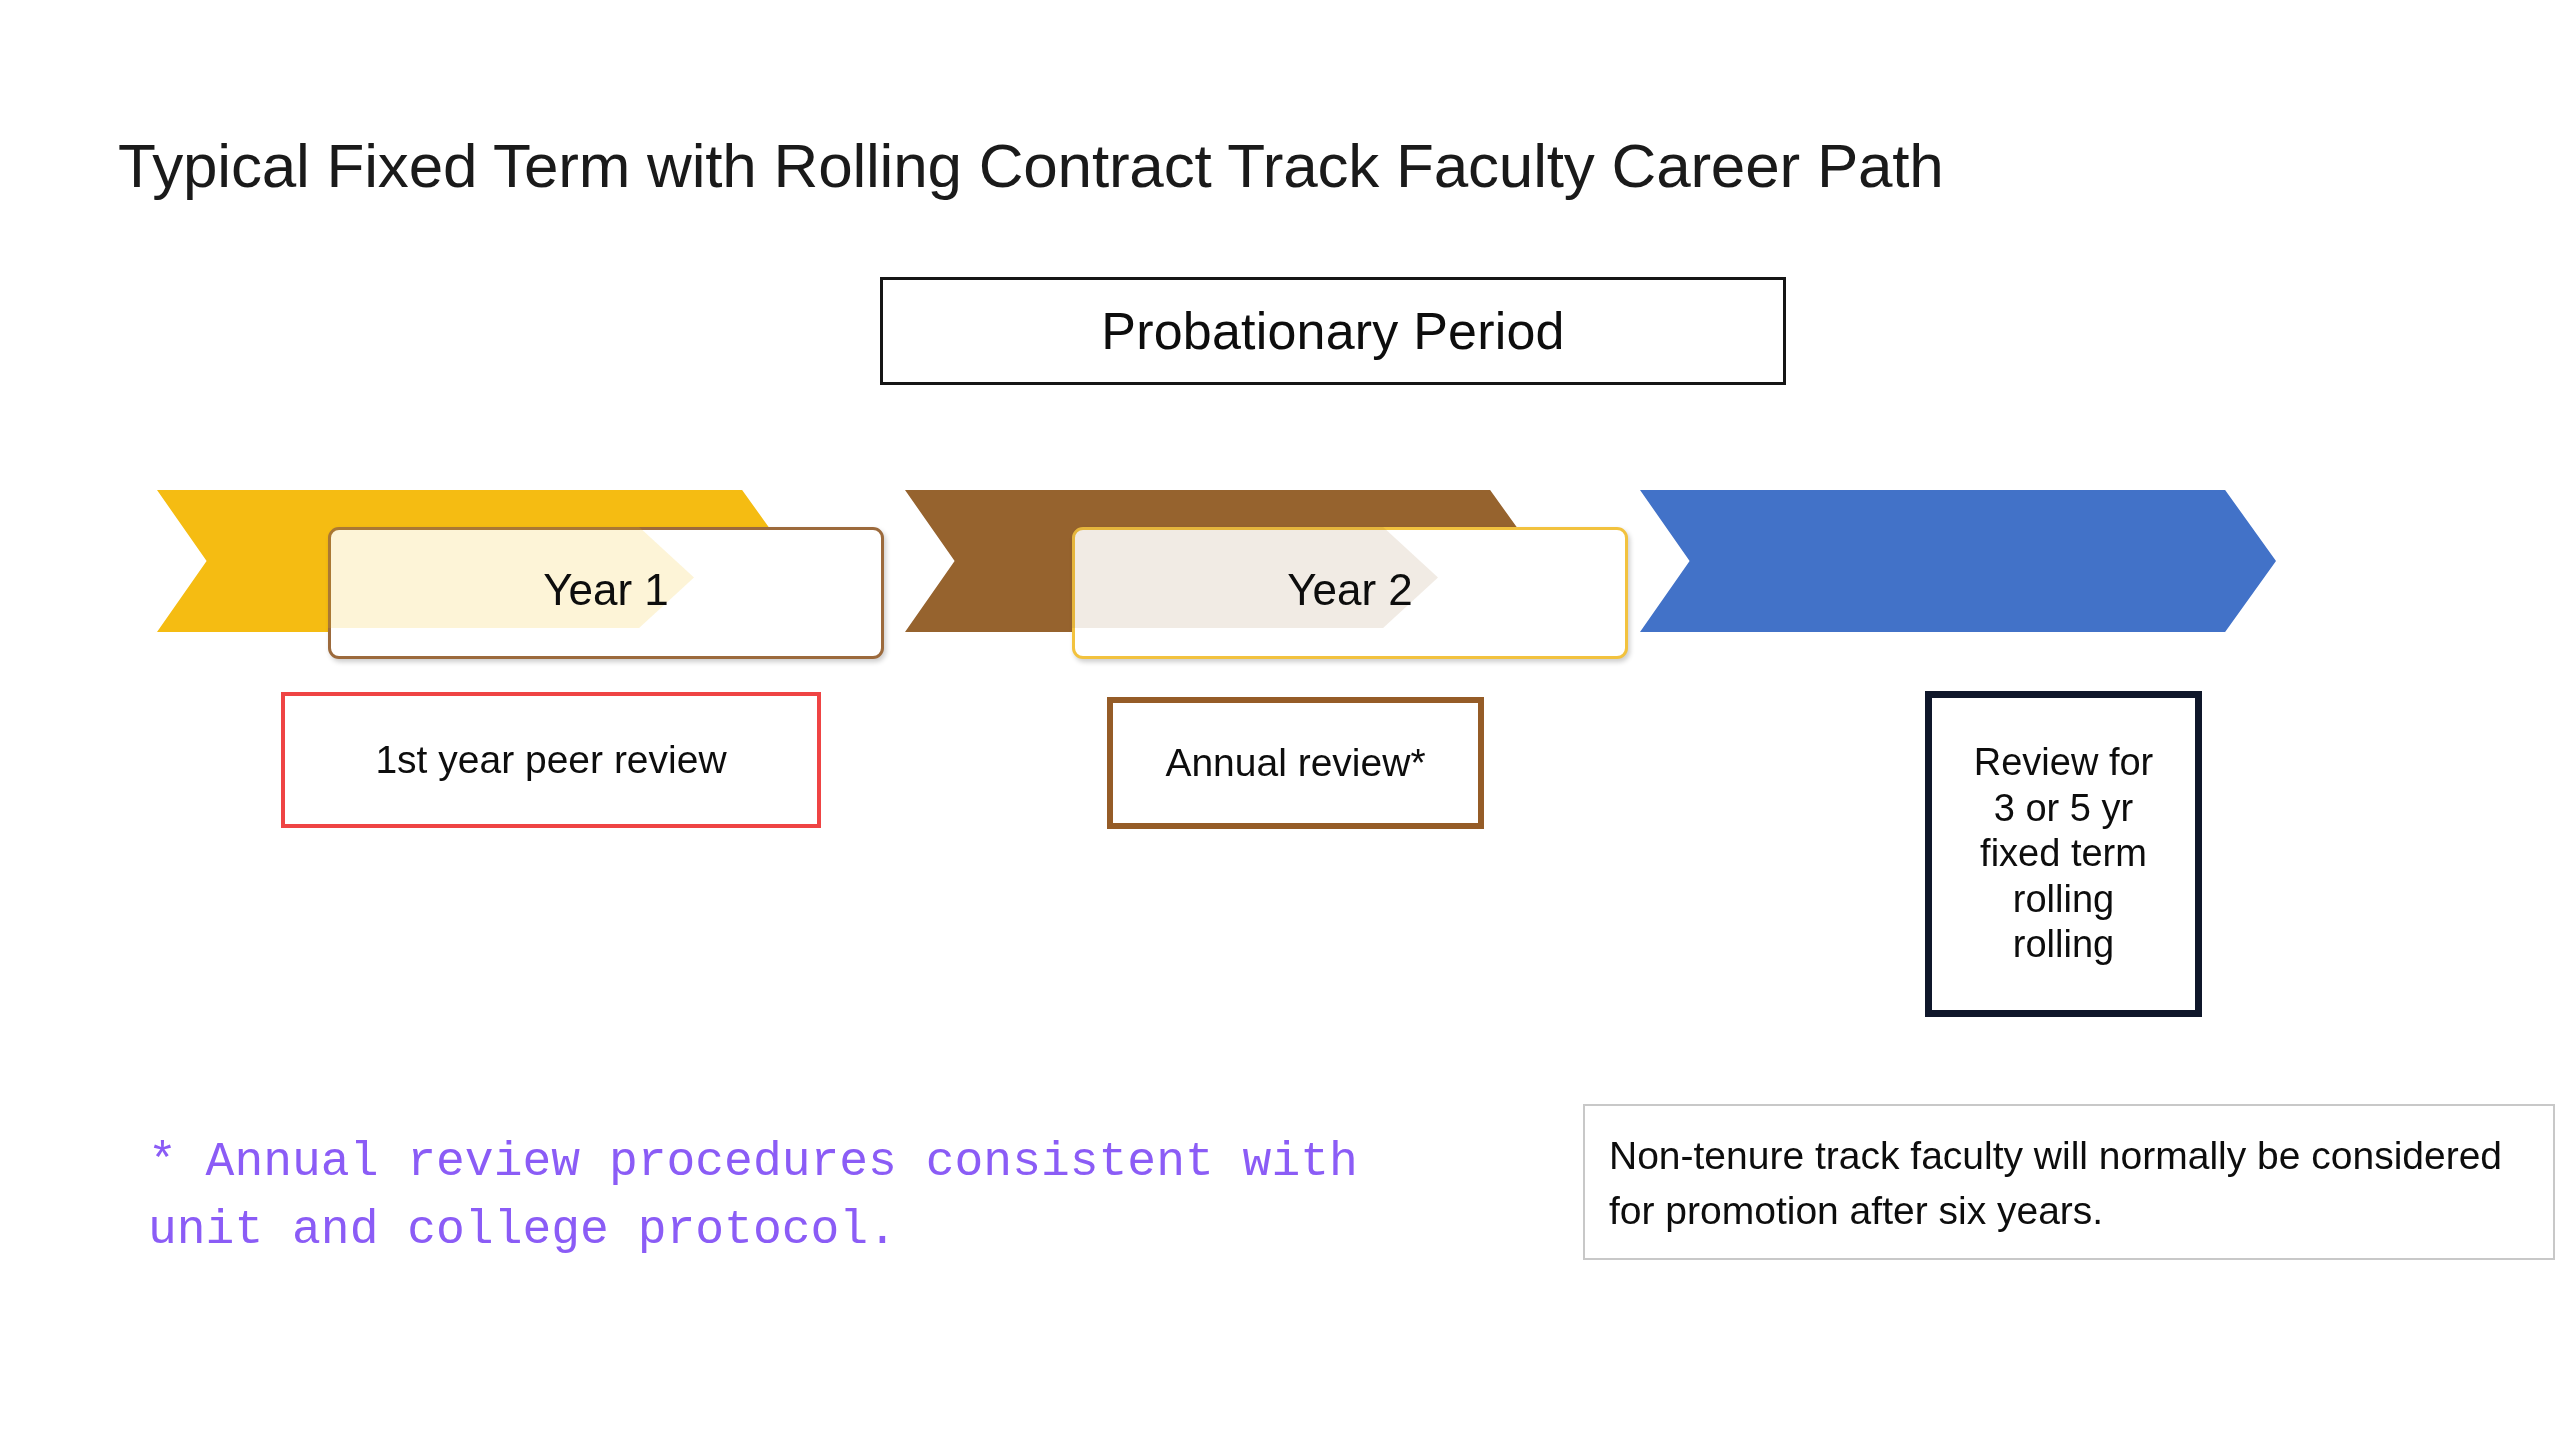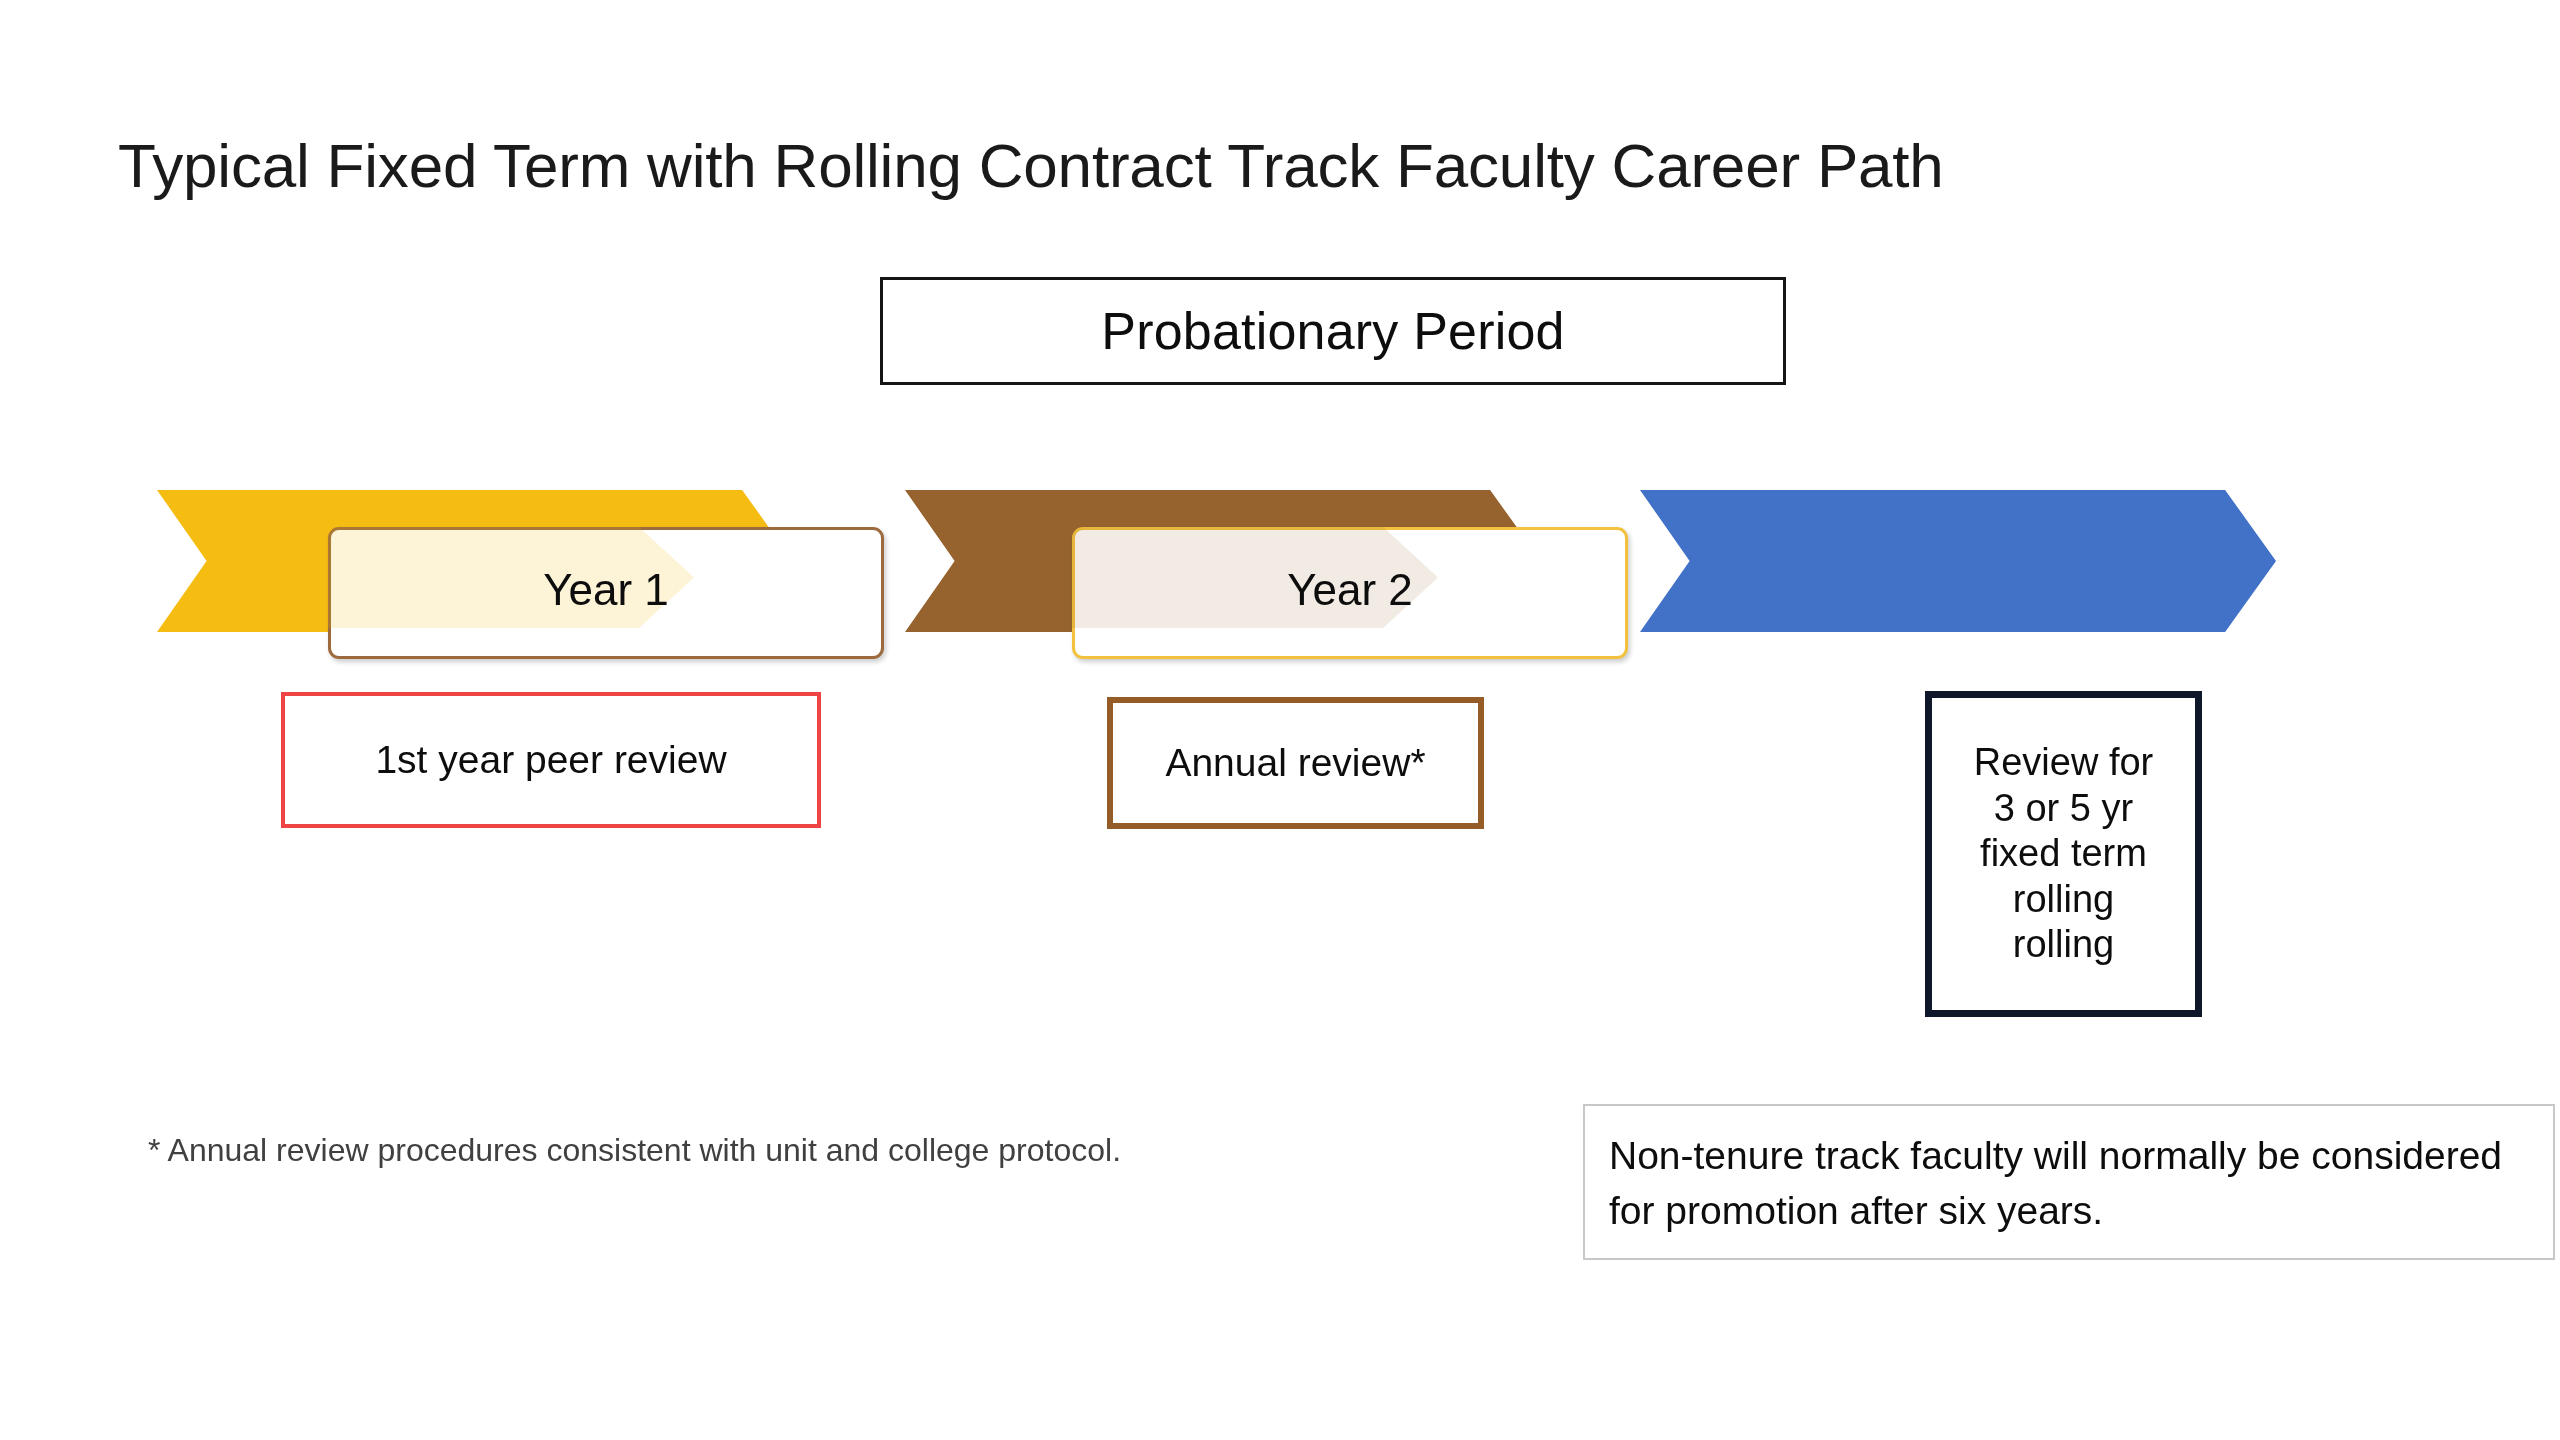--- a/index.html
+++ b/index.html
@@ -154,23 +154,24 @@
     line-height: 1.20;
   }
   #caption-year3 .cline { display: block; }
 
   
   #footnote {
     position: absolute;
     left: 148px;
     top: 1128px;
     width: 1250px;
-    font-size: 32px;
+    font-size: 48px;
     line-height: 1.42;
-    color: #404040;
+    color: #8b5cf6;
+    font-family: Liberation Mono, monospace;
   }
 
   
   #bottom-note {
     position: absolute;
     left: 1583px;
     top: 1104px;
     width: 972px;
     height: 156px;
     border: 2px solid #c8c8c8;

